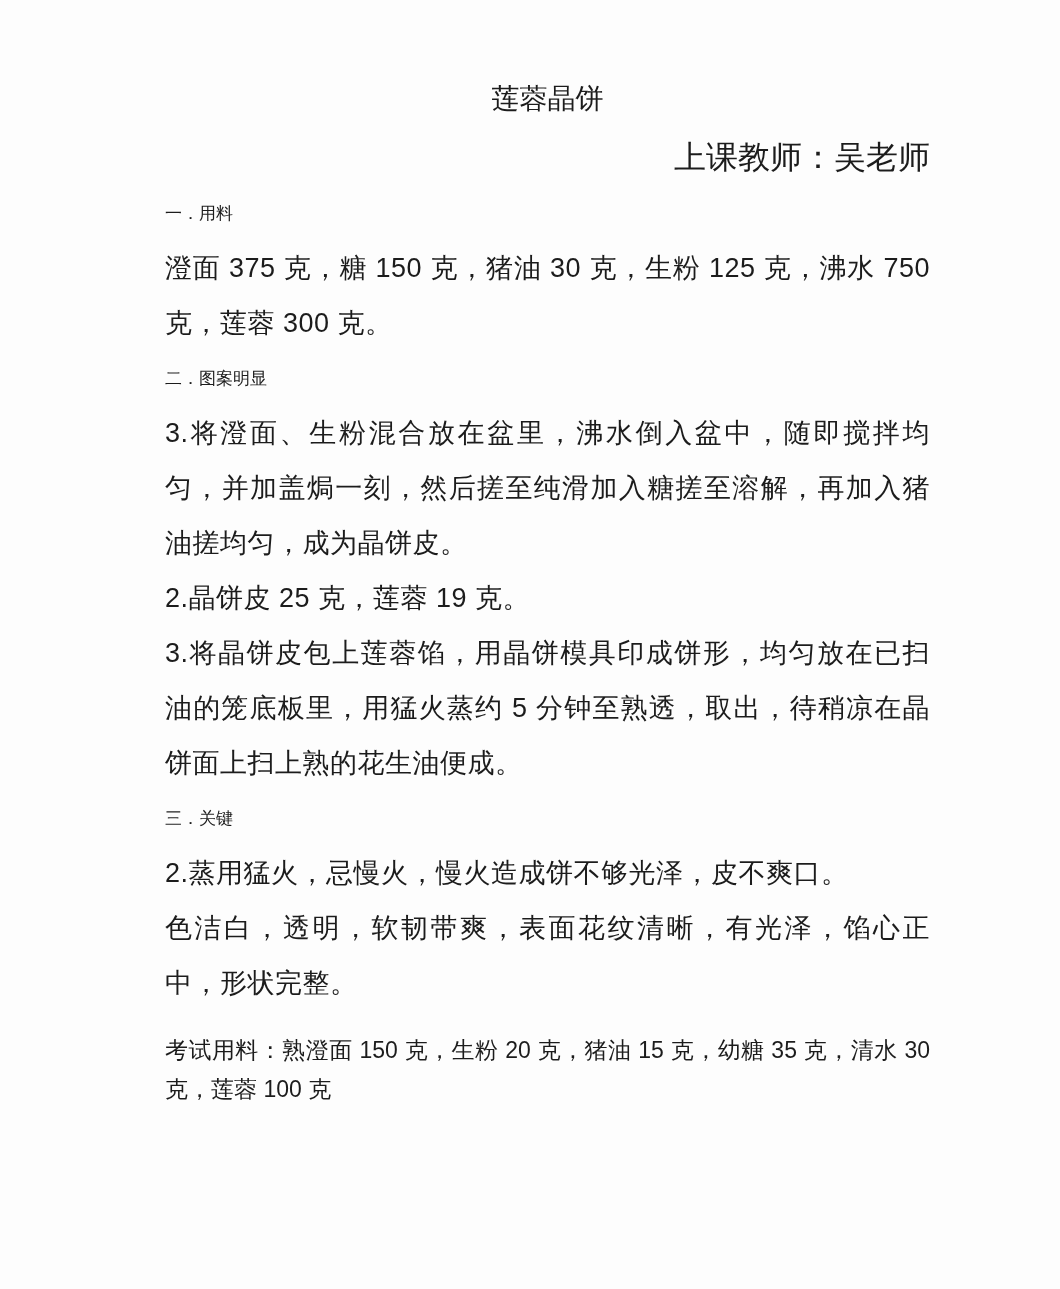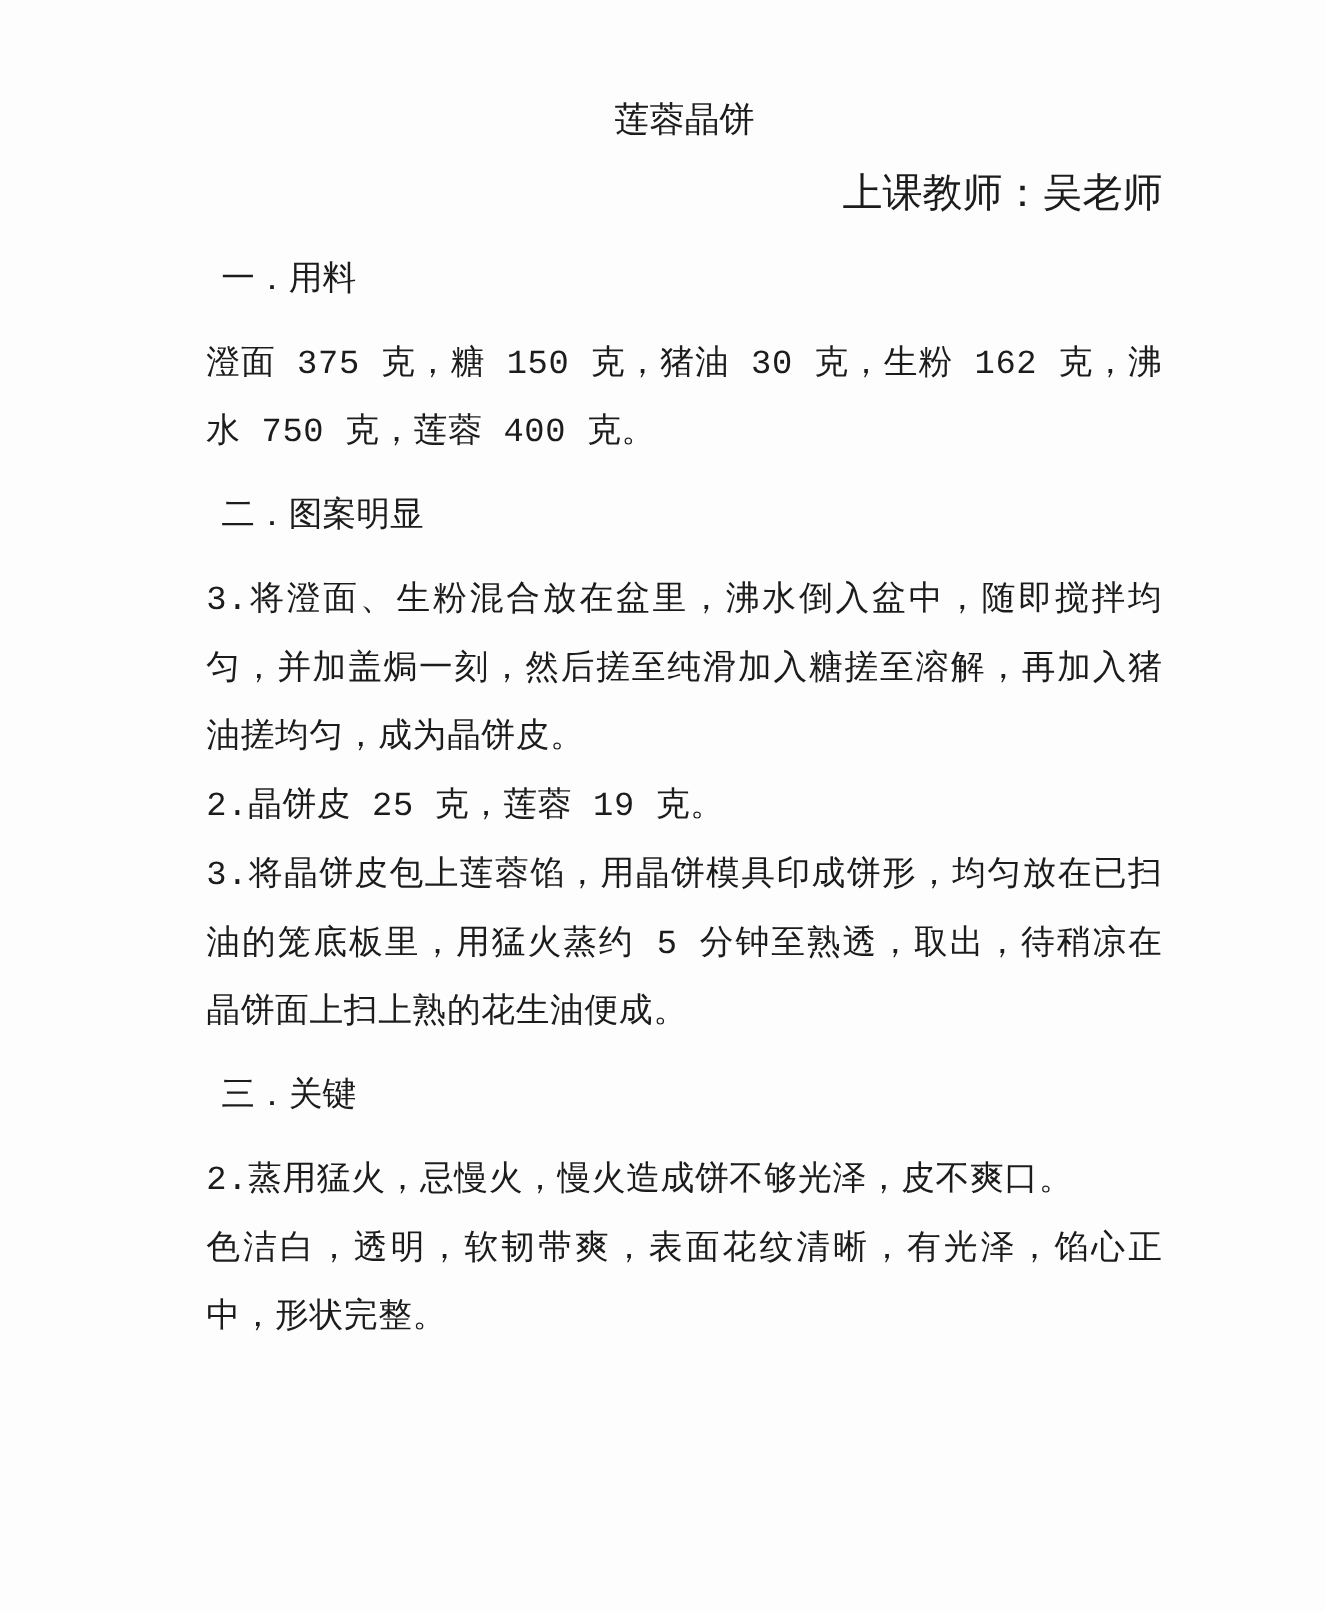--- a/index.html
+++ b/index.html
@@ -6,43 +6,43 @@
     margin: 0;
     padding: 0;
     background: #fdfdfd;
   }
   .page {
     width: 1060px;
     height: 1289px;
     margin: 0 auto;
     background: #fdfdfd;
     color: #1c1c1c;
-    font-family: Liberation Mono, monospace;
+    font-family: Liberation Sans, sans-serif;
     box-sizing: border-box;
     padding: 70px 130px 0 165px;
     overflow: hidden;
   }
   .doc-title {
     font-size: 28px;
     font-weight: normal;
     text-align: center;
     margin: 0;
     line-height: 58px;
   }
   .teacher-line {
     text-align: right;
     font-size: 32px;
     line-height: 58px;
     margin: 0;
   }
   .sec-heading {
-    font-size: 27px;
+    font-size: 17px;
     font-weight: normal;
     line-height: 55px;
-    margin: 12px;
+    margin: 0;
   }
   .body-para {
     font-size: 27px;
     line-height: 55px;
     margin: 0;
     text-align: justify;
     letter-spacing: 0.5px;
   }
   .footer-note {
     font-size: 23px;
@@ -52,25 +52,26 @@
   }
 </style>
 </head>
 <body>
 
 <main class="page">
   <h1 class="doc-title">莲蓉晶饼</h1>
   <p class="teacher-line">上课教师：吴老师</p>
 
   <h2 class="sec-heading">一．用料</h2>
-  <p class="body-para">澄面 375 克，糖 150 克，猪油 30 克，生粉 162 克，沸水 750 克，莲蓉 400 克。</p>
+  <p class="body-para">澄面 375 克，糖 150 克，猪油 30 克，生粉 125 克，沸水 750 克，莲蓉 300 克。</p>
 
   <h2 class="sec-heading">二．图案明显</h2>
   <p class="body-para">3.将澄面、生粉混合放在盆里，沸水倒入盆中，随即搅拌均匀，并加盖焗一刻，然后搓至纯滑加入糖搓至溶解，再加入猪油搓均匀，成为晶饼皮。</p>
   <p class="body-para">2.晶饼皮 25 克，莲蓉 19 克。</p>
   <p class="body-para">3.将晶饼皮包上莲蓉馅，用晶饼模具印成饼形，均匀放在已扫油的笼底板里，用猛火蒸约 5 分钟至熟透，取出，待稍凉在晶饼面上扫上熟的花生油便成。</p>
 
   <h2 class="sec-heading">三．关键</h2>
   <p class="body-para">2.蒸用猛火，忌慢火，慢火造成饼不够光泽，皮不爽口。</p>
 
   <p class="body-para">色洁白，透明，软韧带爽，表面花纹清晰，有光泽，馅心正中，形状完整。</p>
 
+  <p class="footer-note">考试用料：熟澄面 150 克，生粉 20 克，猪油 15 克，幼糖 35 克，清水 30 克，莲蓉 100 克</p>
 </main>
 
 </body></html>

